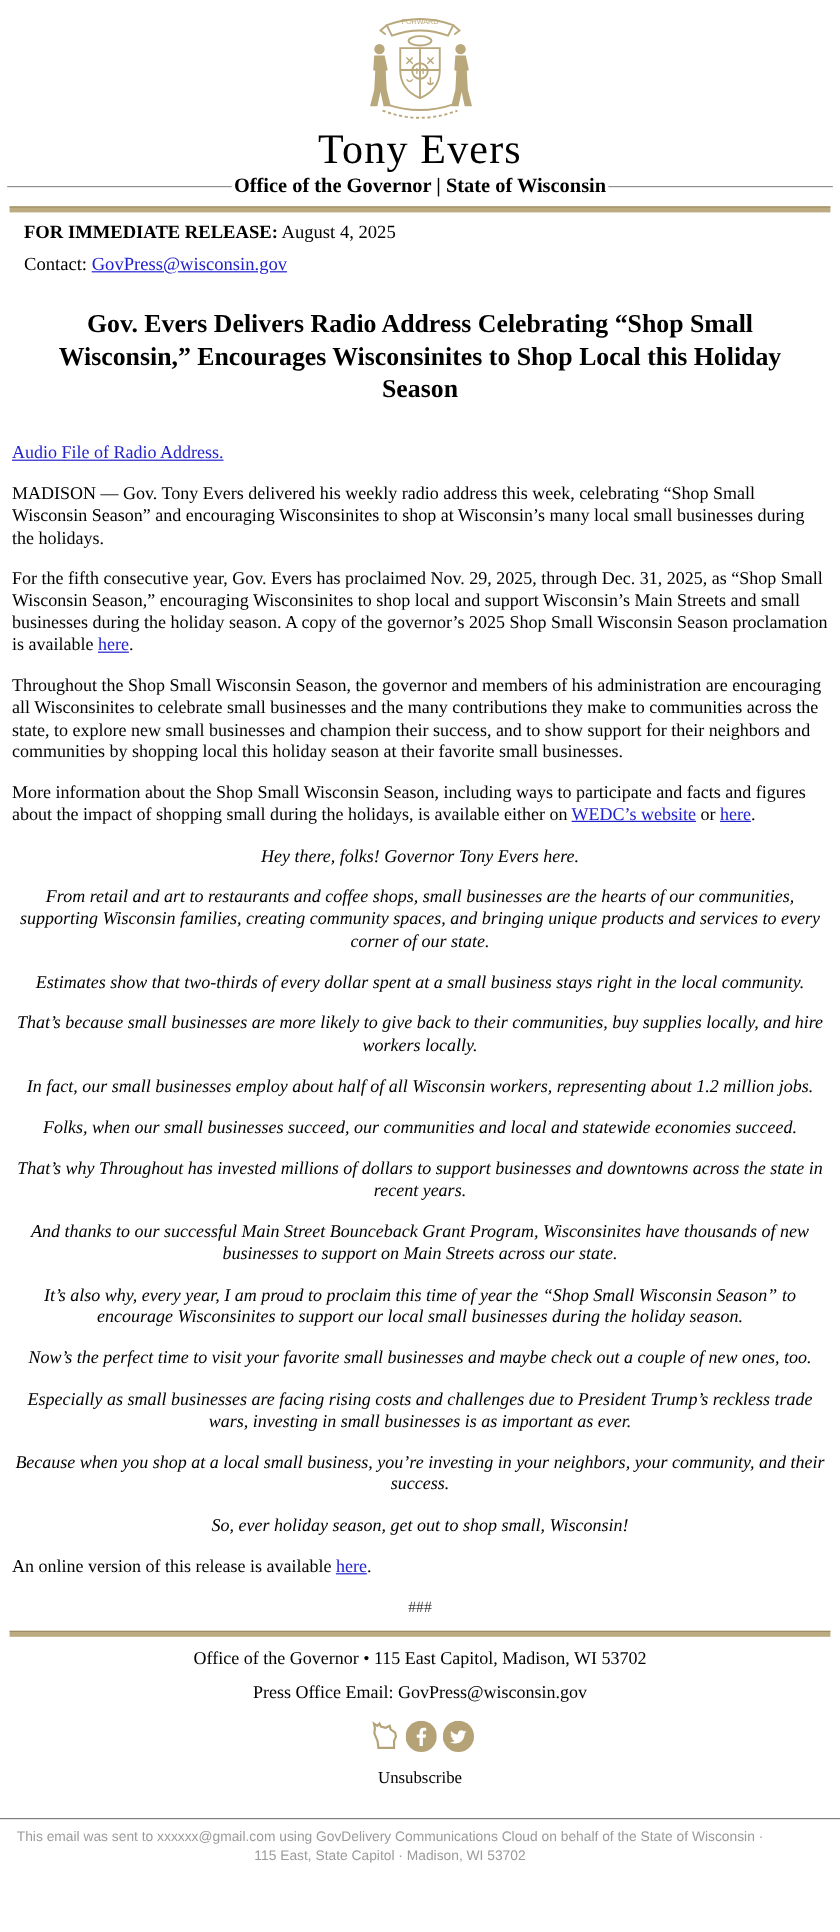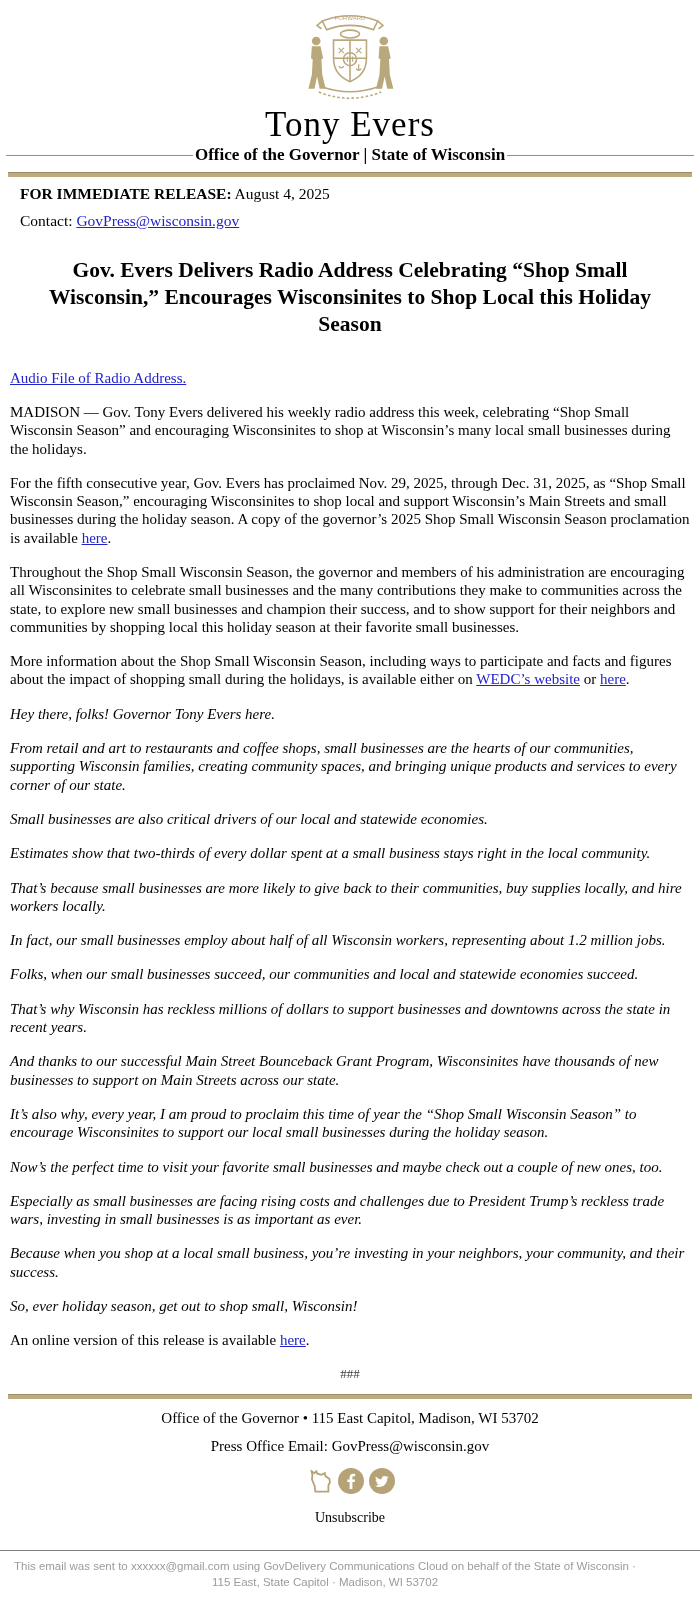--- a/index.html
+++ b/index.html
@@ -19,21 +19,21 @@
   .meta .label{font-weight:bold;}
   .link{color:#2222cc;text-decoration:underline;cursor:pointer;}
 
   
   .headline{font-size:21.5px;font-weight:bold;text-align:center;line-height:1.25;margin:26px 14px 0 14px;}
 
   
   .content{margin:0 10px;}
   .audio-para{margin:32px 0 16px 0;font-size:15px;}
   .content p.body-para{margin:16px 0;font-size:15px;line-height:1.22;}
-  .content p.speech{font-style:italic;}
+  .content p.speech{font-style:italic;text-align:center;}
   .end-marks{text-align:center;font-size:13px;color:#3c3c3c;margin:16px 0 12px 0;}
 
   
   .footer-rule{margin:0 8px;}
   .footer{text-align:center;}
   .footer .f-line{font-size:15px;margin:11px 0;}
   .social{display:flex;justify-content:center;align-items:center;gap:5px;margin:13px 0 7px 0;}
   .social .icon{display:inline-block;line-height:0;cursor:pointer;}
   .unsubscribe{font-size:14px;margin:8px 0 14px 0;display:inline-block;cursor:pointer;}
   .gray-rule{border:none;border-top:1px solid #7d7d7d;margin:10px 0 0 0;}
@@ -102,26 +102,25 @@
     <a class="link">Audio File of Radio Address.</a>
   </p>
 
   <div id="body-paragraphs">
       <p class="body-para">MADISON — Gov. Tony Evers delivered his weekly radio address this week, celebrating “Shop Small Wisconsin Season” and encouraging Wisconsinites to shop at Wisconsin’s many local small businesses during the holidays.</p>
       <p class="body-para">For the fifth consecutive year, Gov. Evers has proclaimed Nov. 29, 2025, through Dec. 31, 2025, as “Shop Small Wisconsin Season,” encouraging Wisconsinites to shop local and support Wisconsin’s Main Streets and small businesses during the holiday season. A copy of the governor’s 2025 Shop Small Wisconsin Season proclamation is available <a class="link">here</a>.</p>
       <p class="body-para">Throughout the Shop Small Wisconsin Season, the governor and members of his administration are encouraging all Wisconsinites to celebrate small businesses and the many contributions they make to communities across the state, to explore new small businesses and champion their success, and to show support for their neighbors and communities by shopping local this holiday season at their favorite small businesses.</p>
       <p class="body-para">More information about the Shop Small Wisconsin Season, including ways to participate and facts and figures about the impact of shopping small during the holidays, is available either on <a class="link">WEDC’s website</a> or <a class="link">here</a>.</p>
       <p class="body-para speech">Hey there, folks! Governor Tony Evers here.</p>
       <p class="body-para speech">From retail and art to restaurants and coffee shops, small businesses are the hearts of our communities, supporting Wisconsin families, creating community spaces, and bringing unique products and services to every corner of our state.</p>
-      <p class="body-para speech">Small businesses are also critical drivers of our local and statewide economies.</p>
       <p class="body-para speech">Estimates show that two-thirds of every dollar spent at a small business stays right in the local community.</p>
       <p class="body-para speech">That’s because small businesses are more likely to give back to their communities, buy supplies locally, and hire workers locally.</p>
       <p class="body-para speech">In fact, our small businesses employ about half of all Wisconsin workers, representing about 1.2 million jobs.</p>
       <p class="body-para speech">Folks, when our small businesses succeed, our communities and local and statewide economies succeed.</p>
-      <p class="body-para speech">That’s why Wisconsin has reckless millions of dollars to support businesses and downtowns across the state in recent years.</p>
+      <p class="body-para speech">That’s why Throughout has invested millions of dollars to support businesses and downtowns across the state in recent years.</p>
       <p class="body-para speech">And thanks to our successful Main Street Bounceback Grant Program, Wisconsinites have thousands of new businesses to support on Main Streets across our state.</p>
       <p class="body-para speech">It’s also why, every year, I am proud to proclaim this time of year the “Shop Small Wisconsin Season” to encourage Wisconsinites to support our local small businesses during the holiday season.</p>
       <p class="body-para speech">Now’s the perfect time to visit your favorite small businesses and maybe check out a couple of new ones, too.</p>
       <p class="body-para speech">Especially as small businesses are facing rising costs and challenges due to President Trump’s reckless trade wars, investing in small businesses is as important as ever.</p>
       <p class="body-para speech">Because when you shop at a local small business, you’re investing in your neighbors, your community, and their success.</p>
       <p class="body-para speech">So, ever holiday season, get out to shop small, Wisconsin!</p>
       <p class="body-para">An online version of this release is available <a class="link">here</a>.</p>
     </div>
 
   <div class="end-marks">###</div>

